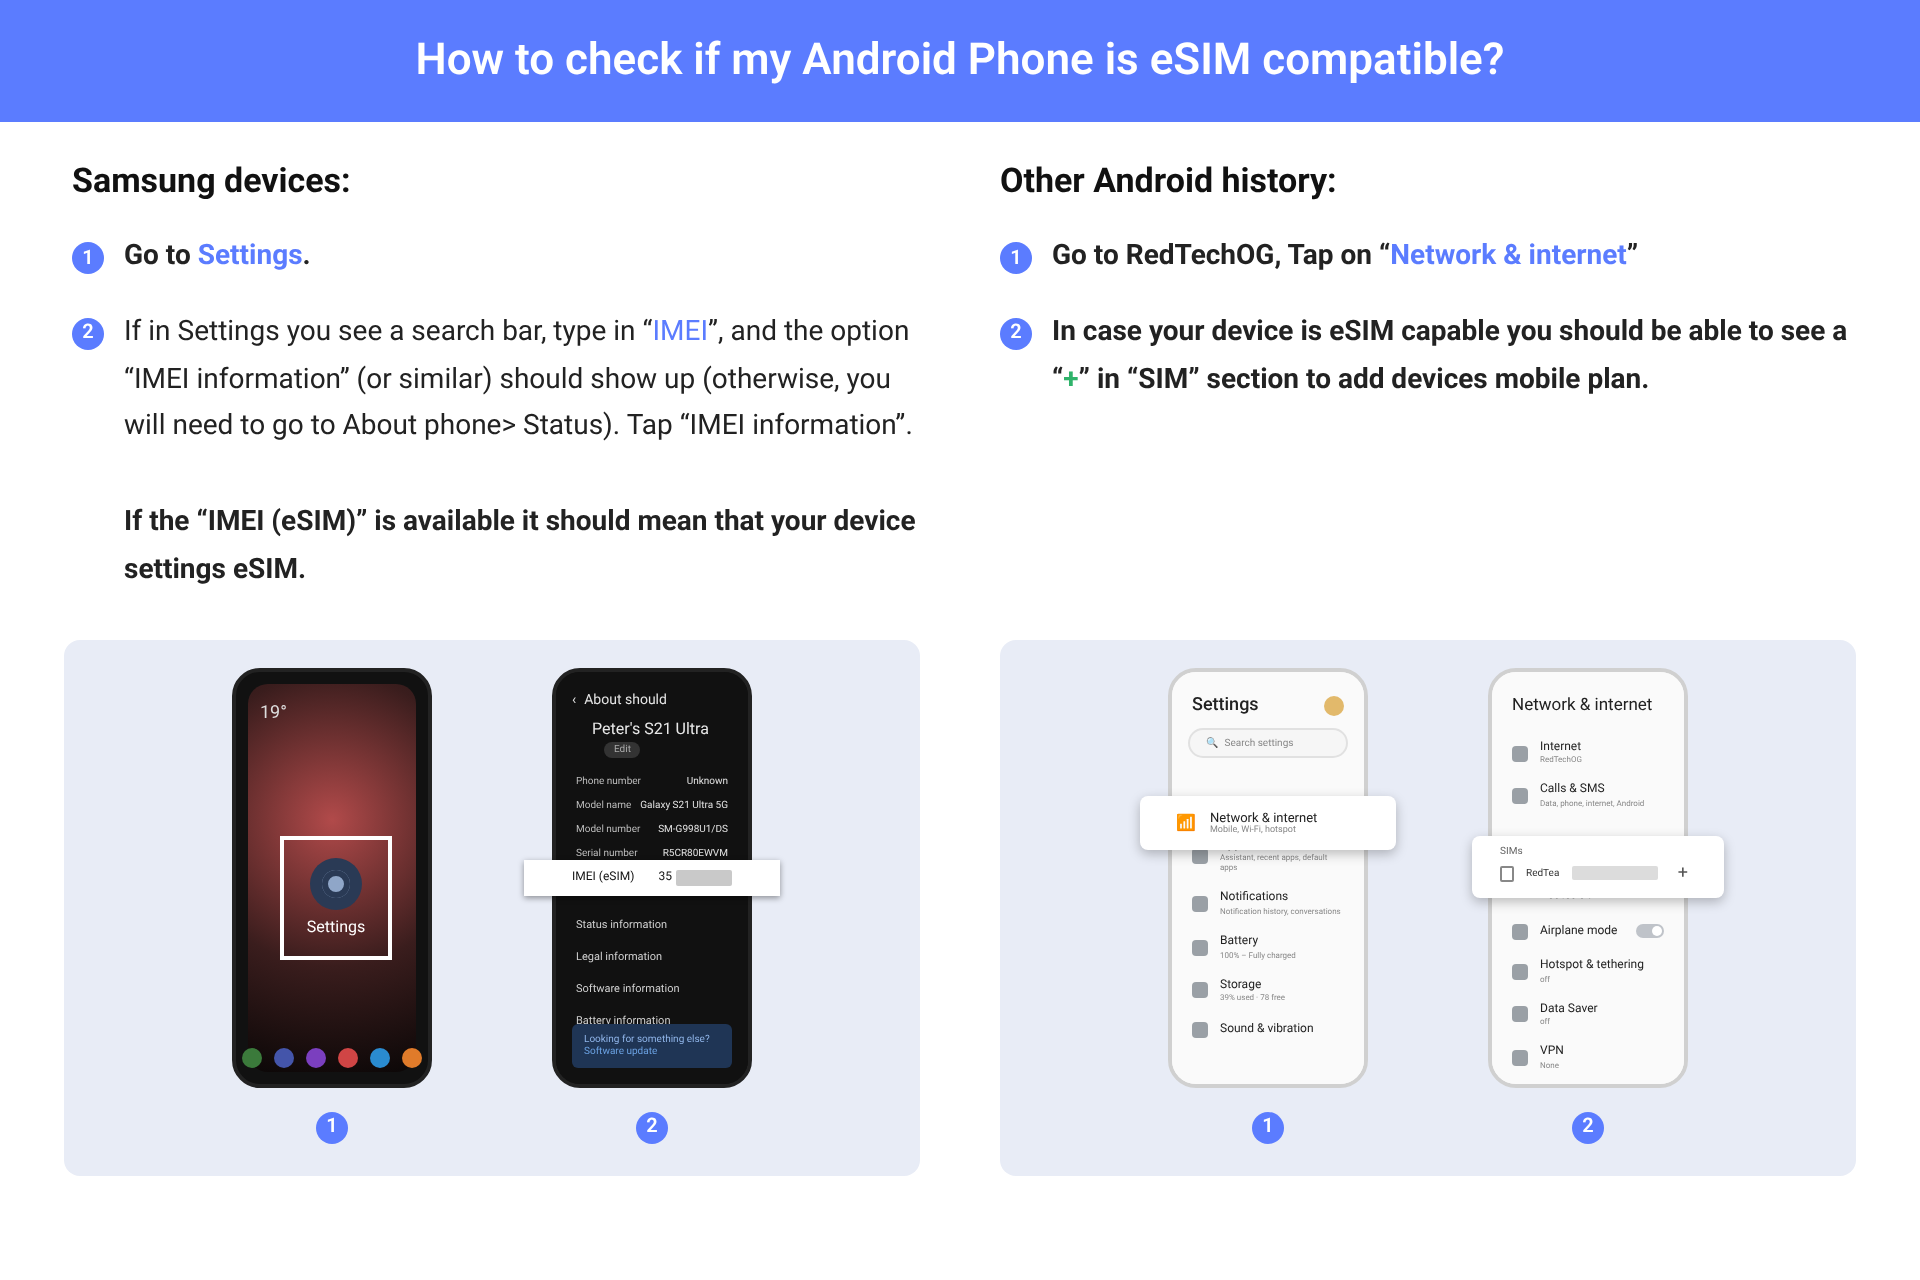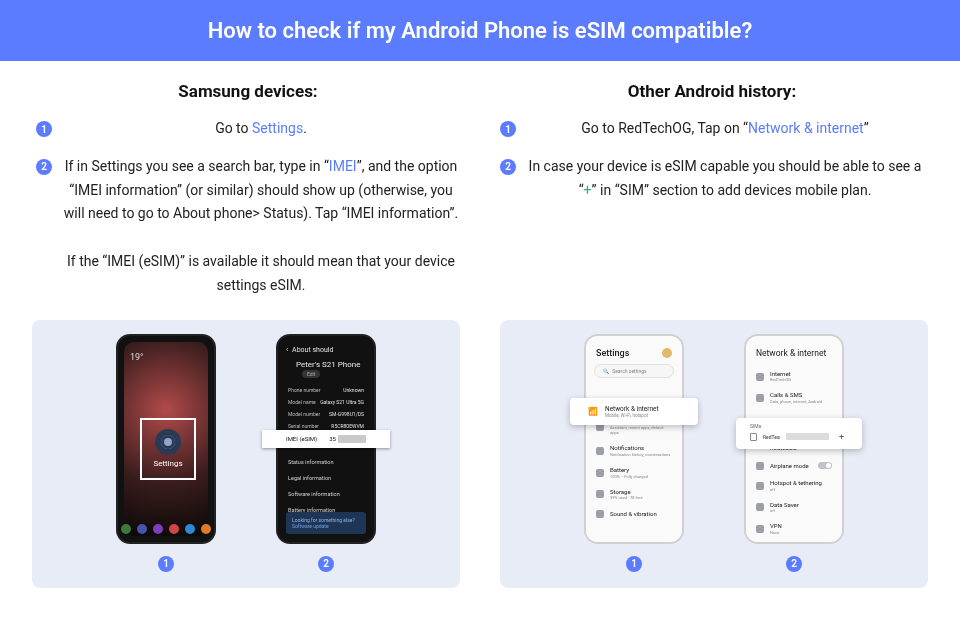--- a/index.html
+++ b/index.html
@@ -15,21 +15,20 @@
     color: #fff;
     text-align: center;
     padding: 18px 10px;
     font-size: 22px;
     font-weight: 600;
   }
   .columns {
     display: flex;
     gap: 40px;
     padding: 20px 36px 0 36px;
-    text-align: center;
   }
   .col { flex: 1; }
   .col-title {
     font-size: 17px;
     font-weight: 700;
     color: #111;
     margin-bottom: 16px;
   }
   .step {
     display: flex;
@@ -48,21 +47,21 @@
     color: #fff;
     font-size: 10px;
     font-weight: 600;
     display: flex;
     align-items: center;
     justify-content: center;
     margin-top: 4px;
   }
   .step-body { flex: 1; }
   .step-body p { margin-bottom: 24px; }
-  .step-body p:last-child { margin-bottom: 0; }
+  .step-body p:last-child { margin-bottom: 0; font-weight: bold; }
   .kw { color: #5b7cff; }
   .plus-kw { color: #2fb36a; }
 
   .gallery-row {
     display: flex;
     gap: 40px;
     padding: 0 32px;
     margin-top: 8px;
   }
   .gallery {
@@ -215,21 +214,21 @@
       <div class="cap-badge">1</div>
     </div>
 
     <div class="shot">
       <div class="phone" style="overflow:visible">
         <div style="position:absolute; inset:0; border-radius:12px; overflow:hidden; background:#111">
           <div class="s2-top">
               <span>‹</span>
               <span>About should</span>
             </div>
-          <div class="s2-title"><span>Peter's S21 Phone</span><span class="s2-edit">Edit</span></div>
+          <div class="s2-title"><span>Peter's S21 Ultra</span><span class="s2-edit">Edit</span></div>
           <div class="s2-row">
               <span>Phone number</span>
               <span class="v">Unknown</span>
             </div>
           <div class="s2-row">
               <span>Model name</span>
               <span class="v">Galaxy S21 Ultra 5G</span>
             </div>
           <div class="s2-row">
               <span>Model number</span>

